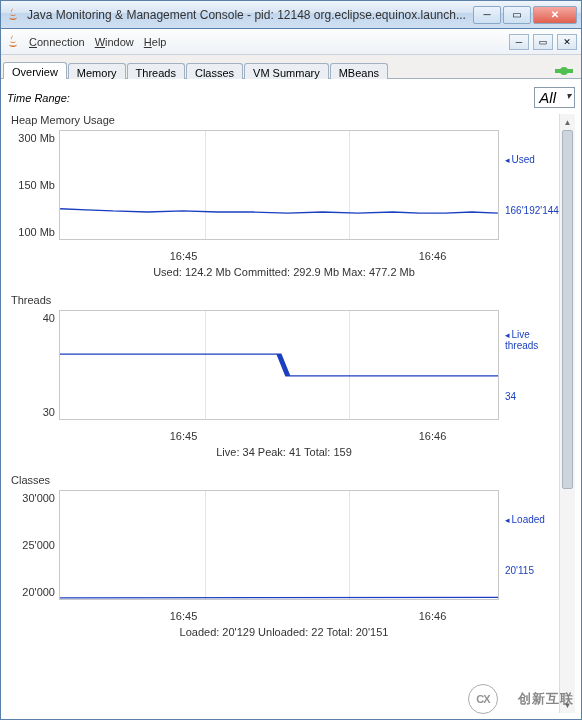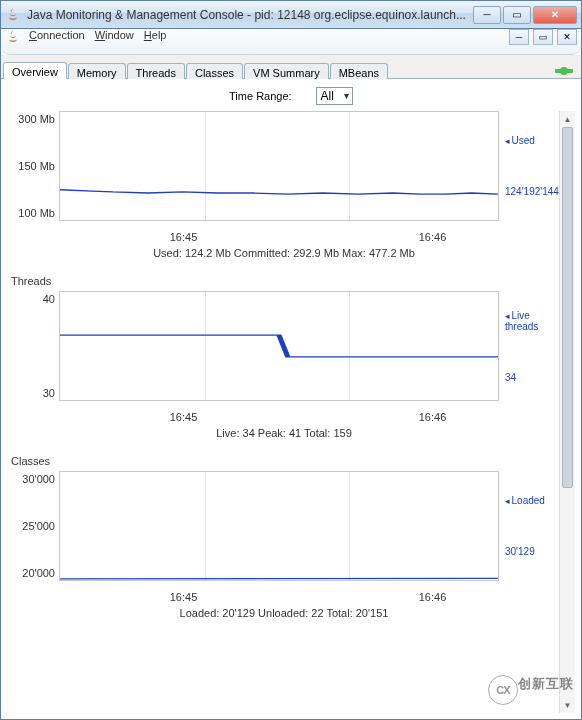--- a/index.html
+++ b/index.html
@@ -7,35 +7,35 @@
 .window { border: 1px solid #5a7fa8; width: 582px; height: 720px; display: flex; flex-direction: column; }
 .titlebar { height: 28px; background: linear-gradient(to bottom, #f0f5fb 0%, #d6e4f3 45%, #c1d6ed 46%, #d0e0f2 100%); display: flex; align-items: center; padding: 0 4px; border-bottom: 1px solid #5a7fa8; }
 .titlebar .java-icon { width: 16px; height: 16px; margin-right: 6px; }
 .title-text { flex: 1; color: #333; font-size: 12px; white-space: nowrap; overflow: hidden; text-overflow: ellipsis; }
 .win-controls { display: flex; gap: 2px; }
 .win-btn { width: 28px; height: 18px; border: 1px solid #8aa8c8; border-radius: 2px; display: flex; align-items: center; justify-content: center; font-size: 10px; cursor: pointer; }
 .win-btn.min { background: linear-gradient(#eaf2fb,#cde0f2); }
 .win-btn.max { background: linear-gradient(#eaf2fb,#cde0f2); }
 .win-btn.close { background: linear-gradient(#f6a8a0,#e06050); color:#fff; width: 44px; font-weight:bold; }
 
-.menubar { height: 26px; background: linear-gradient(to bottom, #fdfdfd, #eef2f7); display: flex; padding: 0 4px; border-bottom: 1px solid #cbd4de; border-radius: 9px; }
+.menubar { height: 26px; background: linear-gradient(to bottom, #fdfdfd, #eef2f7); display: flex; align-items: center; padding: 0 4px; border-bottom: 1px solid #cbd4de; }
 .menubar .java-icon { width: 16px; height: 16px; margin-right: 8px; }
 .menu-item { margin-right: 10px; color: #333; cursor: pointer; }
 .menu-item span.u { text-decoration: underline; }
 .mdi-controls { margin-left: auto; display: flex; gap: 4px; }
 .mdi-btn { width: 20px; height: 16px; border: 1px solid #9fb8cf; background: linear-gradient(#f4f8fc,#dbe7f3); display:flex;align-items:center;justify-content:center; font-size:9px; cursor:pointer; }
 
 .tabbar { height: 24px; display: flex; align-items: flex-end; padding: 0 2px; border-bottom: 1px solid #a1b1c2; background: #f1f0ef; }
 .tab { padding: 3px 8px; border: 1px solid #a1b1c2; border-bottom: none; background: #ebeef2; margin-right: 1px; font-size: 11px; cursor:pointer; position:relative; top:4px; border-radius: 3px 3px 0 0; }
 .tab.active { background: #fff; border-bottom: 1px solid #fff; }
 .status-icon { margin-left: auto; margin-right: 6px; width: 18px; height: 14px; }
 
 .content { flex: 1; background: #fff; padding: 6px; display: flex; flex-direction: column; overflow: hidden; position: relative; }
-.timerange-row { text-align: center; padding: 4px 0 8px 0; display: flex; align-items: center; justify-content: center; gap: 24px; }
-.timerange-select { border: 1px solid #8a9aaa; padding: 1px 18px 1px 4px; background: #fff; font-size: 12px; position: relative; }
+.timerange-row { text-align: center; padding: 4px 0 8px 0; display: flex; align-items: center; justify-content: space-between; gap: 24px; font-style: italic; }
+.timerange-select { border: 1px solid #8a9aaa; padding: 1px 18px 1px 4px; background: #fff; font-size: 15px; position: relative; }
 .timerange-wrap { position:relative; display:inline-block; }
 .timerange-wrap::after { content:"▾"; position:absolute; right:4px; top:1px; font-size:10px; color:#333; pointer-events:none;}
 
 .scroll-area { flex:1; overflow: hidden; position:relative; }
 .scrollbar { position:absolute; right:0; top:0; bottom:0; width:16px; background:#f4f4f4; border-left:1px solid #ddd; }
 .scroll-thumb { position:absolute; top:0; left:2px; right:2px; height:40px; background:#cdd4db; border:1px solid #aab4bf; border-radius:2px;}
 .scroll-arrow { position:absolute; left:0; right:0; height:16px; display:flex;align-items:center;justify-content:center;font-size:8px;color:#666;}
 .scroll-arrow.up{top:0;}
 .scroll-arrow.down{bottom:0;}
 
@@ -45,21 +45,21 @@
 .ylabels { width: 48px; display:flex; flex-direction:column; justify-content:space-between; text-align:right; padding: 2px 4px 2px 0; color:#333; }
 .chart-box { flex:1; border:1px solid #c8c8c8; background:#fff; position:relative; height:110px; }
 .chart-grid-v { position:absolute; top:0; bottom:0; width:0; border-left:1px solid #e4e4e4; }
 .chart-svg { position:absolute; inset:0; width:100%; height:100%; }
 .right-label { width:58px; padding-left:6px; display:flex; flex-direction:column; justify-content:center; color:#1a3fbf; font-size:10px;gap:40px; }
 .right-label .tri { color:#1a3fbf; font-size:9px; margin-right:2px;}
 .xaxis { display:flex; padding:2px 0 0 48px;margin-top:8px; }
 .xaxis .xl { flex:1; text-align:center; color:#333; }
 .summary { text-align:center; padding:4px 0 6px 0; color:#333; }
 
-.watermark { position:absolute; right:8px; bottom:15px; display:flex; align-items:flex-start; gap:0; opacity:0.7; z-index:5;}
+.watermark { position:absolute; right:8px; bottom:6px; display:flex; align-items:center; gap:20px; opacity:0.7; z-index:5;}
 .watermark .logo { width:30px; height:30px; border:1.5px solid #888; border-radius:50%; display:flex;align-items:center;justify-content:center;font-weight:bold;font-size:11px;color:#666; letter-spacing:-1px;}
 .watermark .txt { font-size:13px; color:#555; font-weight:bold; letter-spacing:1px;}
 
 svg.java-icon path { fill: #d96f2a; }
 </style>
 </head>
 <body>
 
 <div class="window">
 
@@ -105,36 +105,37 @@
 
   <div class="content">
     <div class="timerange-row">
       <span>Time Range:</span>
       <span class="timerange-wrap"><span class="timerange-select">All</span></span>
     </div>
 
     <div class="scroll-area">
 
       <div class="panel">
+        <div class="panel-title">Heap Memory Usage</div>
         <div class="chart-row">
           <div class="ylabels">
             <span>300 Mb</span>
             <span>150 Mb</span>
             <span>100 Mb</span>
           </div>
           <div class="chart-box">
             <div class="chart-grid-v" style="left:33%"></div>
             <div class="chart-grid-v" style="left:66%"></div>
             <svg class="chart-svg" viewBox="0 0 100 100" preserveAspectRatio="none">
               <polyline points="0,72 6,73 12,74 20,75 28,74 36,75 44,75 52,76 60,75 68,76 76,75 82,76 88,76 94,75 100,76" fill="none" stroke="#1a3fbf" stroke-width="1.2"></polyline>
             </svg>
           </div>
           <div class="right-label">
             <div><span class="tri">◂</span><span>Used</span></div>
-            <div>124'192'144</div>
+            <div>166'192'144</div>
           </div>
         </div>
         <div class="xaxis">
           <span class="xl">16:45</span>
           <span class="xl">16:46</span>
         </div>
         <div class="summary">Used: 124.2 Mb    Committed: 292.9 Mb    Max: 477.2 Mb</div>
       </div>
 
       <div class="panel">
@@ -174,21 +175,21 @@
           </div>
           <div class="chart-box">
             <div class="chart-grid-v" style="left:33%"></div>
             <div class="chart-grid-v" style="left:66%"></div>
             <svg class="chart-svg" viewBox="0 0 100 100" preserveAspectRatio="none">
               <polyline points="0,99 100,98.5" fill="none" stroke="#1a3fbf" stroke-width="1.2"></polyline>
             </svg>
           </div>
           <div class="right-label">
             <div><span class="tri">◂</span><span>Loaded</span></div>
-            <div>30'129</div>
+            <div>20'115</div>
           </div>
         </div>
         <div class="xaxis">
           <span class="xl">16:45</span>
           <span class="xl">16:46</span>
         </div>
         <div class="summary">Loaded: 20'129    Unloaded: 22    Total: 20'151</div>
       </div>
 
       <div class="scrollbar">

